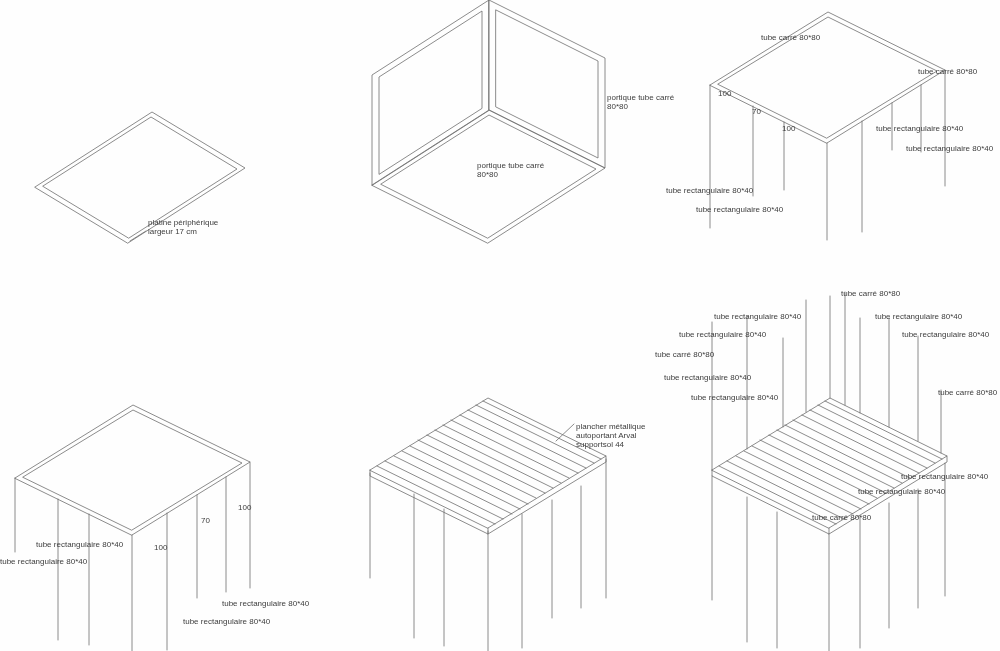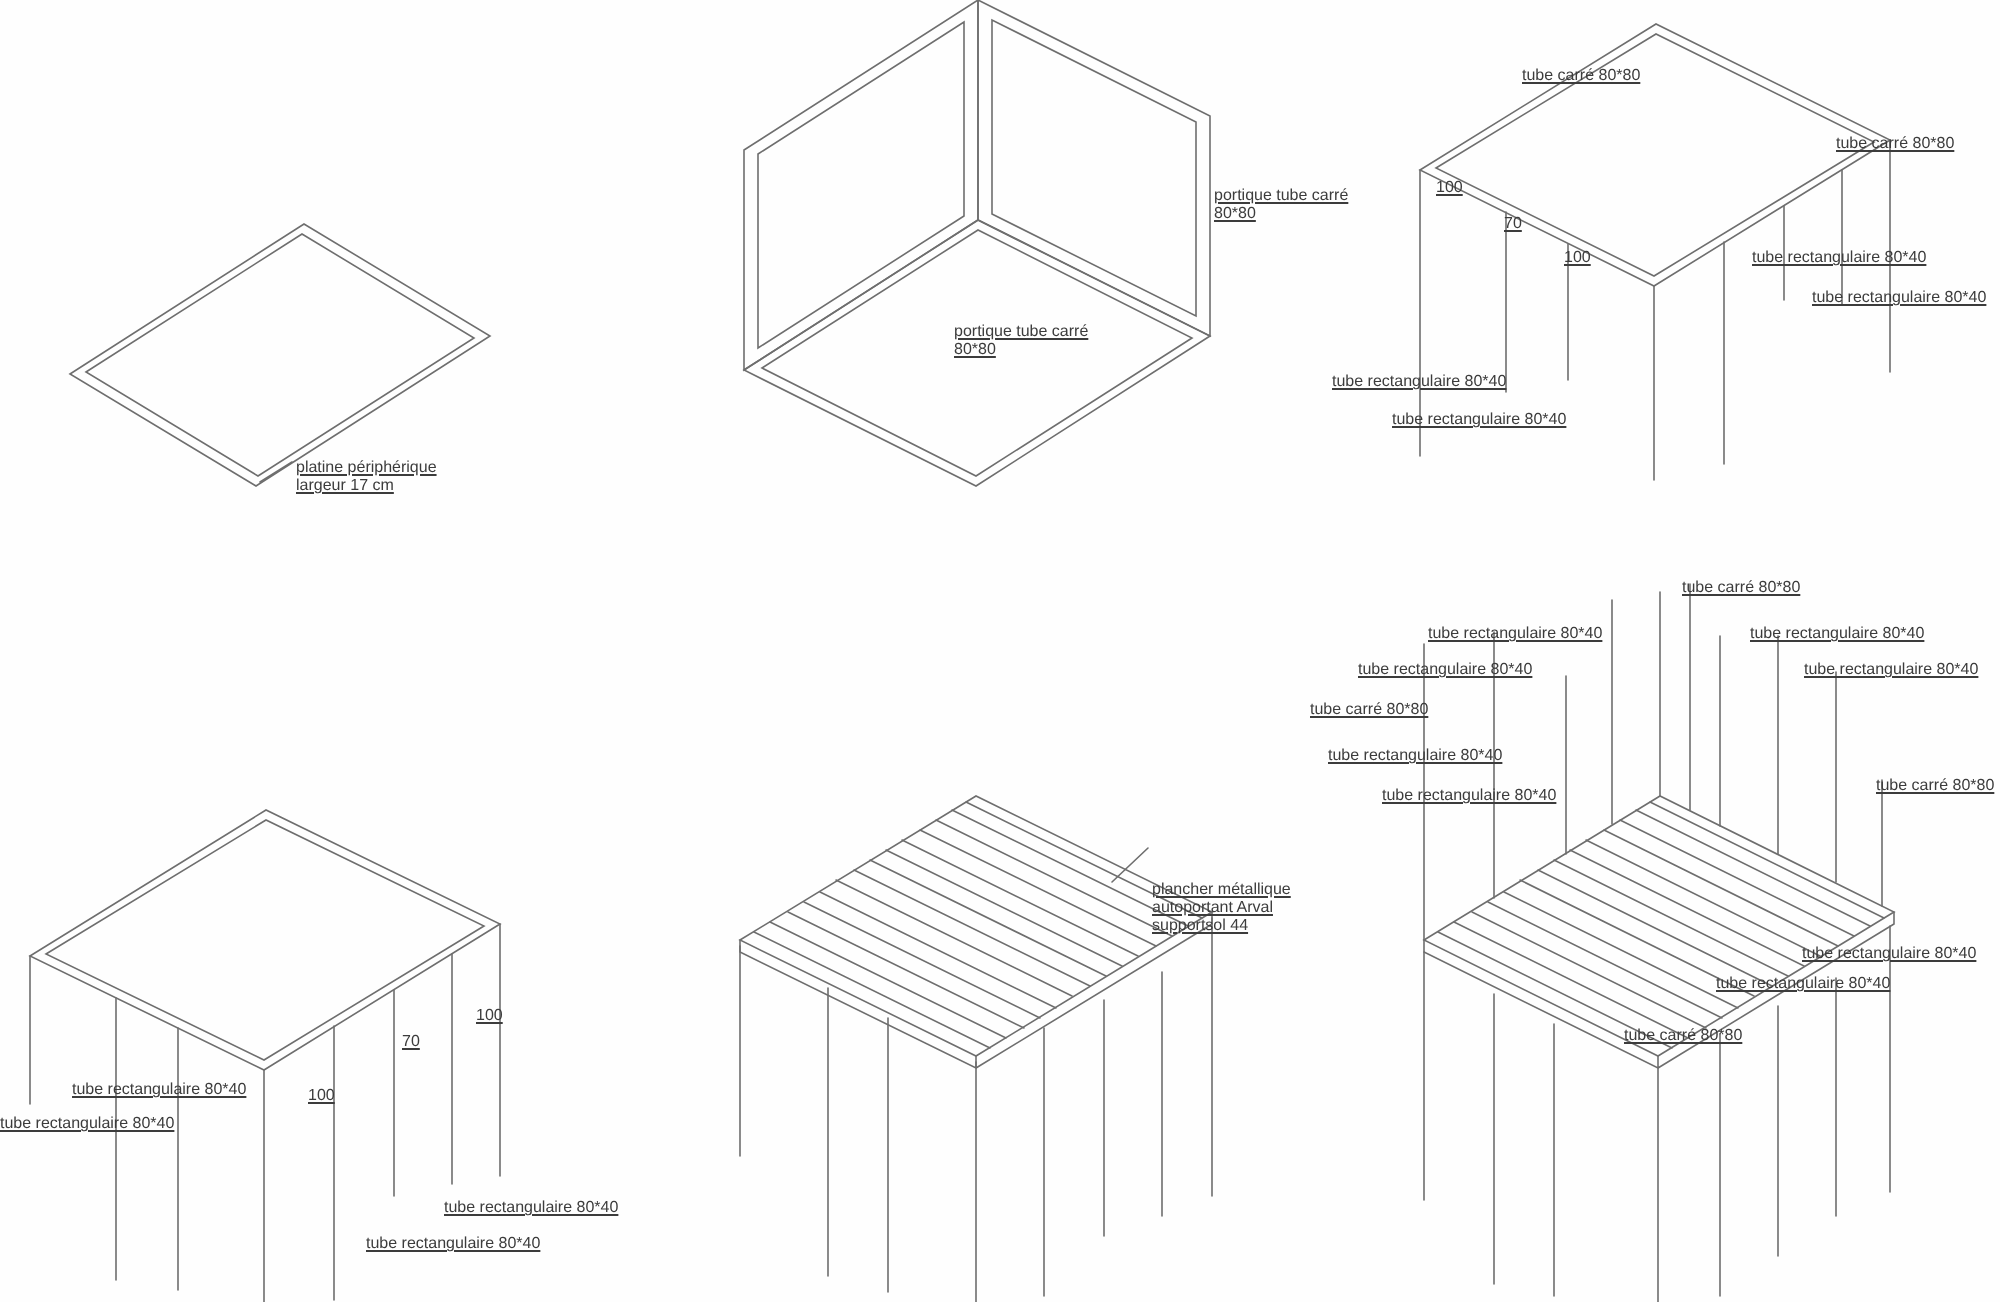--- a/index.html
+++ b/index.html
@@ -20,21 +20,20 @@
     left: 0;
     top: 0;
   }
   .lbl {
     position: absolute;
     font-size: 8px;
     line-height: 9px;
     color: #3c3c3c;
     white-space: nowrap;
     z-index: 2;
-    text-decoration: underline;
   }
 </style>
 </head>
 <body>
 
 <div class="sheet">
 
   <svg width="1000" height="651" viewBox="0 0 1000 651">
     <g fill="none" stroke="#6e6e6e" stroke-width="0.8" stroke-linecap="round">
 
@@ -77,21 +76,21 @@
         <path d="M712,470 L830,398 L947,456 L829,528 Z"></path>
         <path d="M712,470 L712,476 L829,534 L829,528 M829,534 L947,462 L947,456"></path>
         <path d="M719,466 L836,524 M727,461 L844,519 M736,456 L853,514 M744,451 L861,509 M752,446 L869,504 M760,440 L877,498 M769,435 L886,493 M777,430 L894,488 M785,425 L902,483 M793,420 L910,478 M802,415 L919,473 M810,410 L927,468 M818,405 L935,463 M825,401 L942,459"></path>
         <path d="M712,470 L712,322 M747,449 L747,316 M783,427 L783,338 M806,412 L806,300 M830,398 L830,296 M845,405 L845,292 M860,413 L860,318 M889,427 L889,318 M918,441 L918,336 M941,453 L941,390"></path>
         <path d="M712,476 L712,600 M747,497 L747,642 M777,512 L777,648 M829,534 L829,651 M860,517 L860,648 M889,503 L889,628 M918,489 L918,608 M945,463 L945,596"></path>
       </g>
 
     </g>
   </svg>
 
-  <div class="lbl" style="left:148px; top:229px">
+  <div class="lbl" style="left:148px; top:218px">
     <div>platine périphérique</div>
     <div>largeur 17 cm</div>
   </div>
 
   <div class="lbl" style="left:607px; top:93px">
     <div>portique tube carré</div>
     <div>80*80</div>
   </div>
   <div class="lbl" style="left:477px; top:161px">
     <div>portique tube carré</div>
@@ -109,21 +108,21 @@
   <div class="lbl" style="left:696px; top:205px">tube rectangulaire 80*40</div>
 
   <div class="lbl" style="left:238px; top:503px">100</div>
   <div class="lbl" style="left:201px; top:516px">70</div>
   <div class="lbl" style="left:154px; top:543px">100</div>
   <div class="lbl" style="left:36px;  top:540px">tube rectangulaire 80*40</div>
   <div class="lbl" style="left:0px;   top:557px">tube rectangulaire 80*40</div>
   <div class="lbl" style="left:222px; top:599px">tube rectangulaire 80*40</div>
   <div class="lbl" style="left:183px; top:617px">tube rectangulaire 80*40</div>
 
-  <div class="lbl" style="left:576px; top:440px">
+  <div class="lbl" style="left:576px; top:422px">
     <div>plancher métallique</div>
     <div>autoportant Arval</div>
     <div>supportsol 44</div>
   </div>
 
   <div class="lbl" style="left:841px; top:289px">tube carré 80*80</div>
   <div class="lbl" style="left:714px; top:312px">tube rectangulaire 80*40</div>
   <div class="lbl" style="left:875px; top:312px">tube rectangulaire 80*40</div>
   <div class="lbl" style="left:679px; top:330px">tube rectangulaire 80*40</div>
   <div class="lbl" style="left:902px; top:330px">tube rectangulaire 80*40</div>

